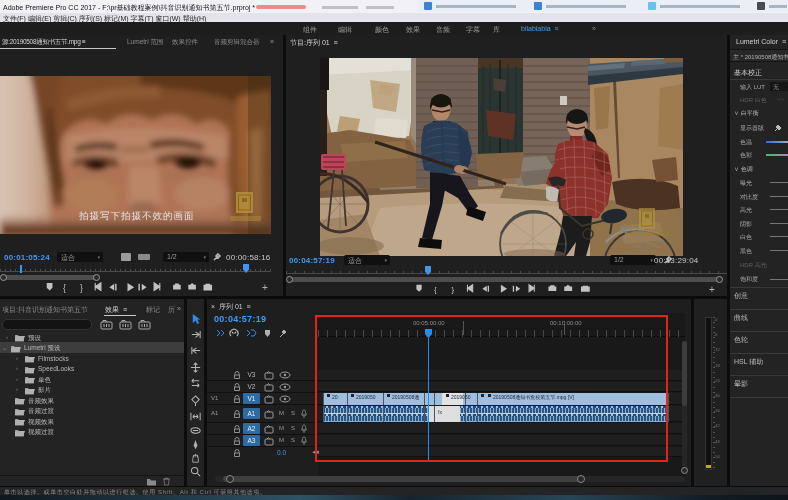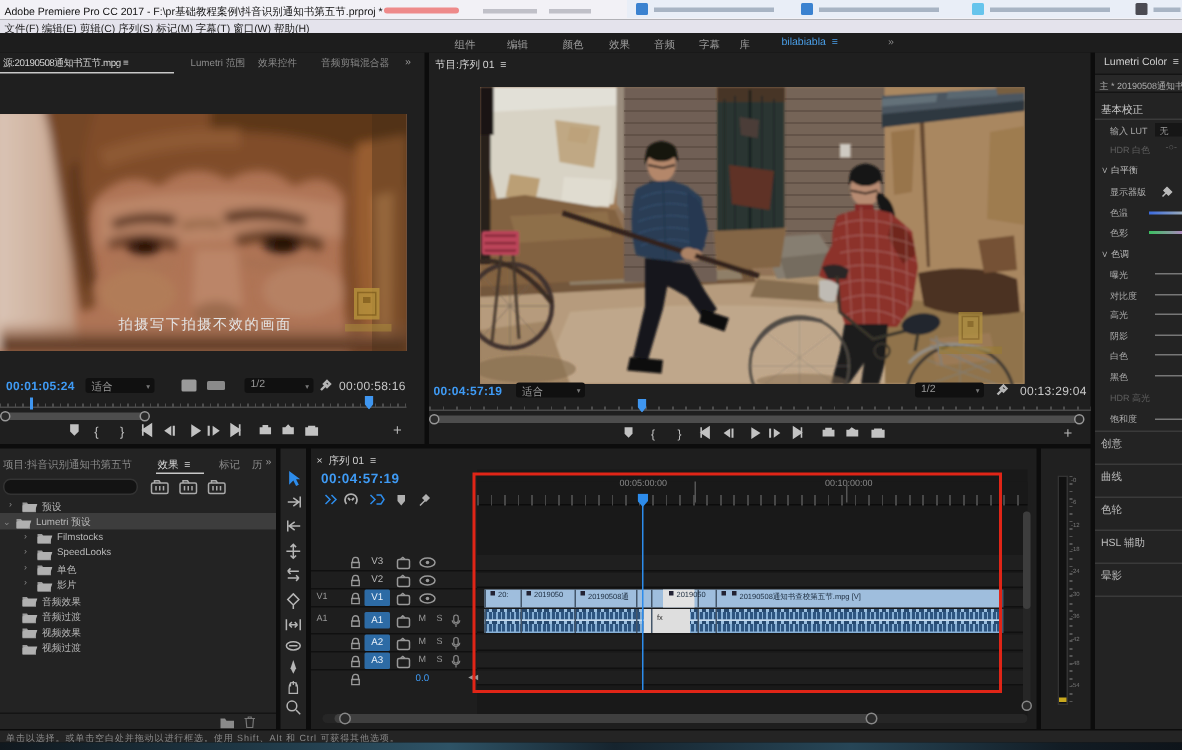--- a/index.html
+++ b/index.html
@@ -289,21 +289,21 @@
    <span class="a" style="left:4px;top:1px;font-size:7px;color:#999">适合</span>
         <span class="a" style="right:3px;top:2px;font-size:5px;color:#777">▾</span>
       </div>
  <div class="a" style="left:324px;top:220px;width:46px;height:10px;background:#101010;border-radius:2px">
    <span class="a" style="left:4px;top:1px;font-size:7px;color:#999">1/2</span>
         <span class="a" style="right:3px;top:2px;font-size:5px;color:#777">▾</span>
       </div>
  <svg class="a" style="left:377px;top:220px" width="10" height="10">
         <path d="M2,8 L6,4 M6,2 L8,4 L6,6 L4,4 Z" stroke="#b5b5b5" stroke-width="1.6" fill="none"></path>
       </svg>
- <div class="a" style="left:394px;top:221px;font-size:8px;color:#c8c8c8;letter-spacing:0.2px">00:13:29:04</div>
+ <div class="a" style="left:368px;top:221px;font-size:8px;color:#c8c8c8;letter-spacing:0.2px">00:13:29:04</div>
  <div class="a" style="left:0;top:233px;width:441px;height:6px;background:repeating-linear-gradient(90deg,#4d4d4d 0 1px,transparent 1px 9px);background-size:100% 3px;background-repeat:repeat-x;background-position-y:3px"></div>
  <div class="a" style="left:0;top:238px;width:441px;height:1px;background:#4a4a4a"></div>
  <div class="a" style="left:139px;top:231px;width:6px;height:9px;background:#3f96f0;clip-path:polygon(0 0,100% 0,100% 60%,50% 100%,0 60%)"></div>
  <div class="a" style="left:2px;top:242px;width:431px;height:5px;background:#4d4d4d;border-radius:3px"></div>
  <div class="a" style="left:0px;top:241px;width:7px;height:7px;background:#2a2a2a;border:1px solid #999;border-radius:50%"></div>
  <div class="a" style="left:430px;top:241px;width:7px;height:7px;background:#2a2a2a;border:1px solid #999;border-radius:50%"></div>
 
 <svg class="a" style="left:126px;top:248px;transform:scale(0.88);transform-origin:0 0" width="230" height="13">
 <g fill="#c2c2c2" font-family="Liberation Sans">
  <path d="M5,2 h6 v5 l-3,3 l-3,-3 Z"></path>

